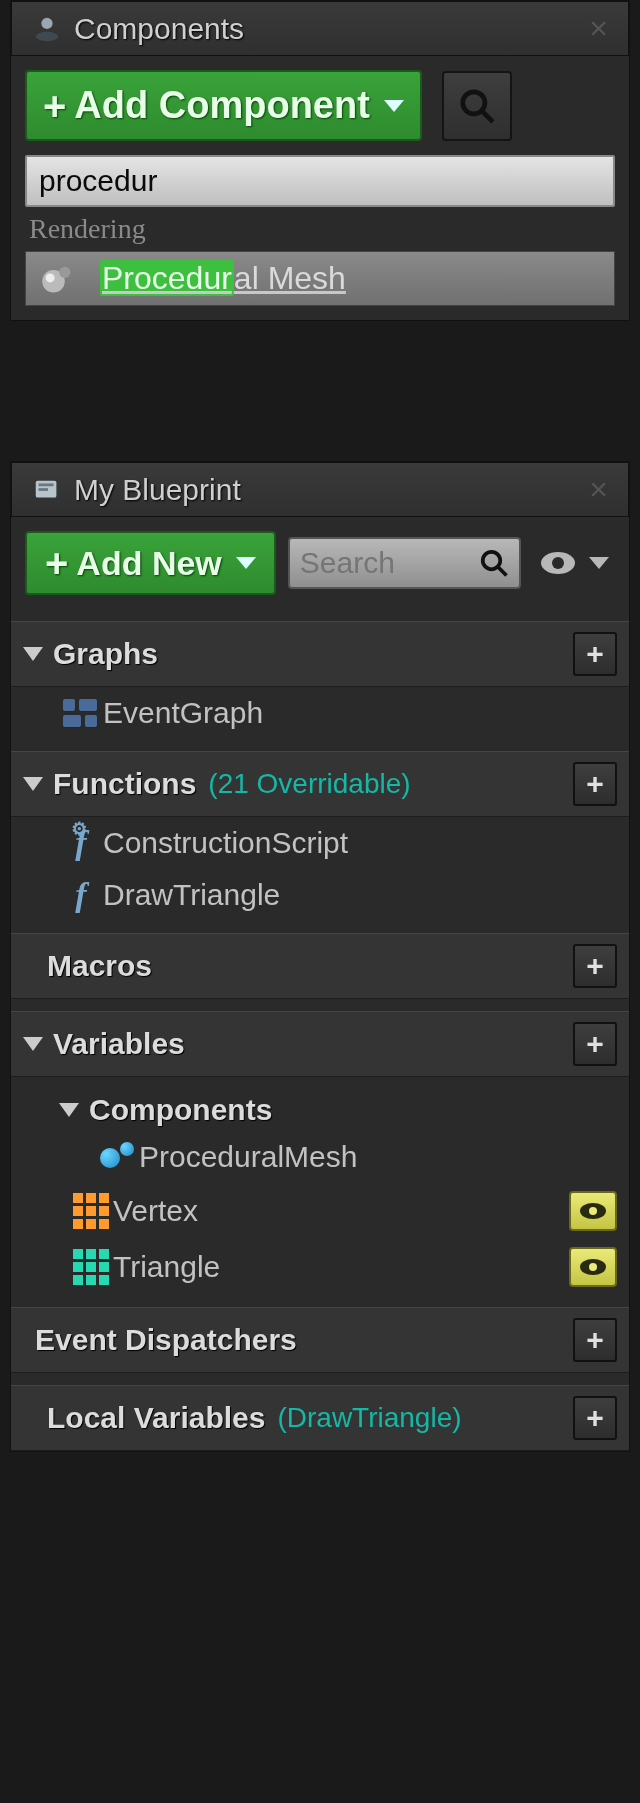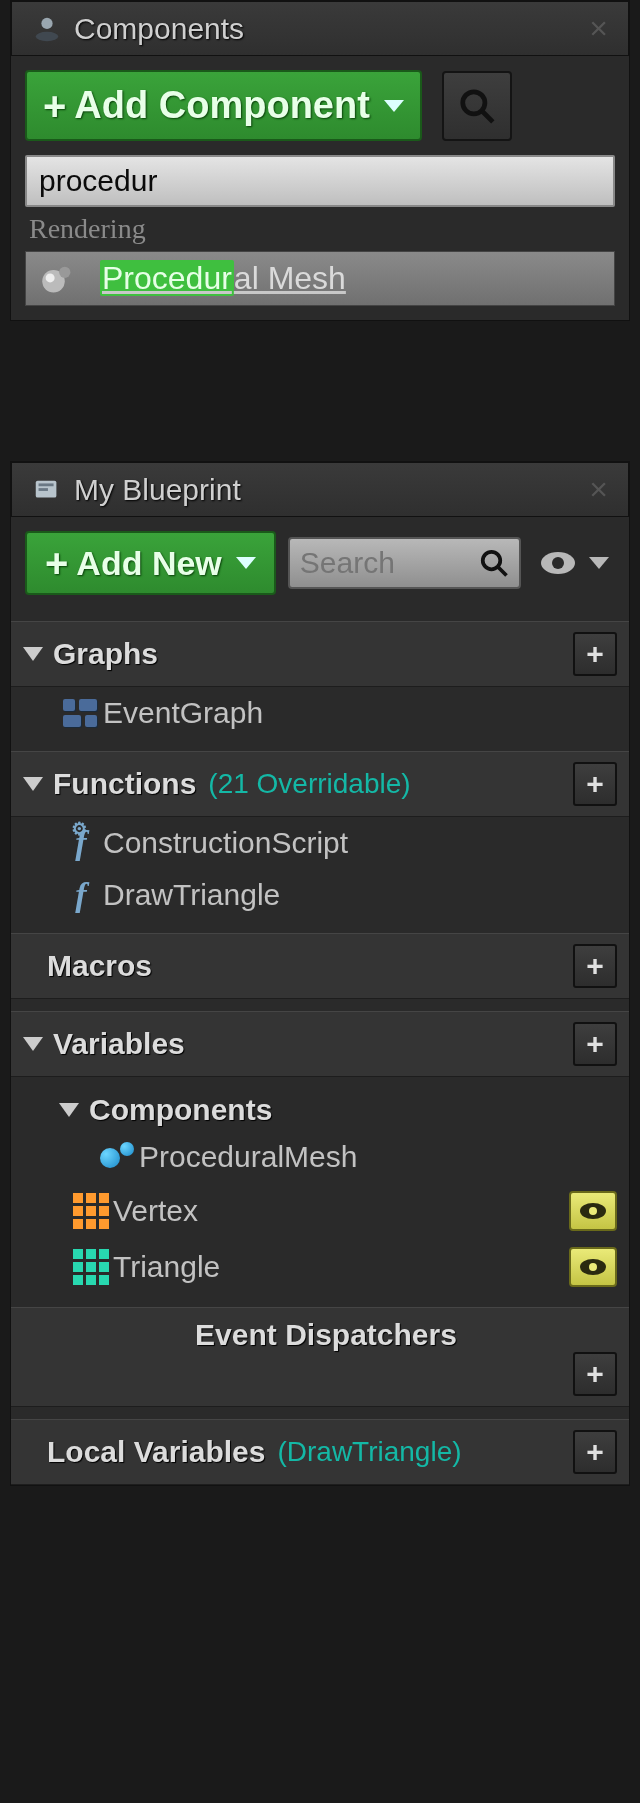--- a/index.html
+++ b/index.html
@@ -343,21 +343,21 @@
     </span>
     <span class="item-text">Triangle</span>
     <div class="item-vis">
       <svg class="veye" viewBox="0 0 30 20">
           <ellipse cx="15" cy="10" rx="13" ry="8" fill="#2a2a10"></ellipse>
           <circle cx="15" cy="10" r="4" fill="#eaea78"></circle>
         </svg>
     </div>
   </div>
 
-  <div class="section-row" style="padding-left:24px;flex-direction:column;">
+  <div class="section-row" style="padding-left:24px;">
     <span class="section-title">Event Dispatchers</span>
     <div class="section-add">+</div>
   </div>
 
   <div class="section-row" style="padding-left:36px;">
     <span class="section-title">Local Variables</span>
     <span class="section-subtitle" style="overflow:hidden; white-space:nowrap; max-width:200px; text-overflow:clip;">(DrawTriangle)</span>
     <div class="section-add">+</div>
   </div>
 

